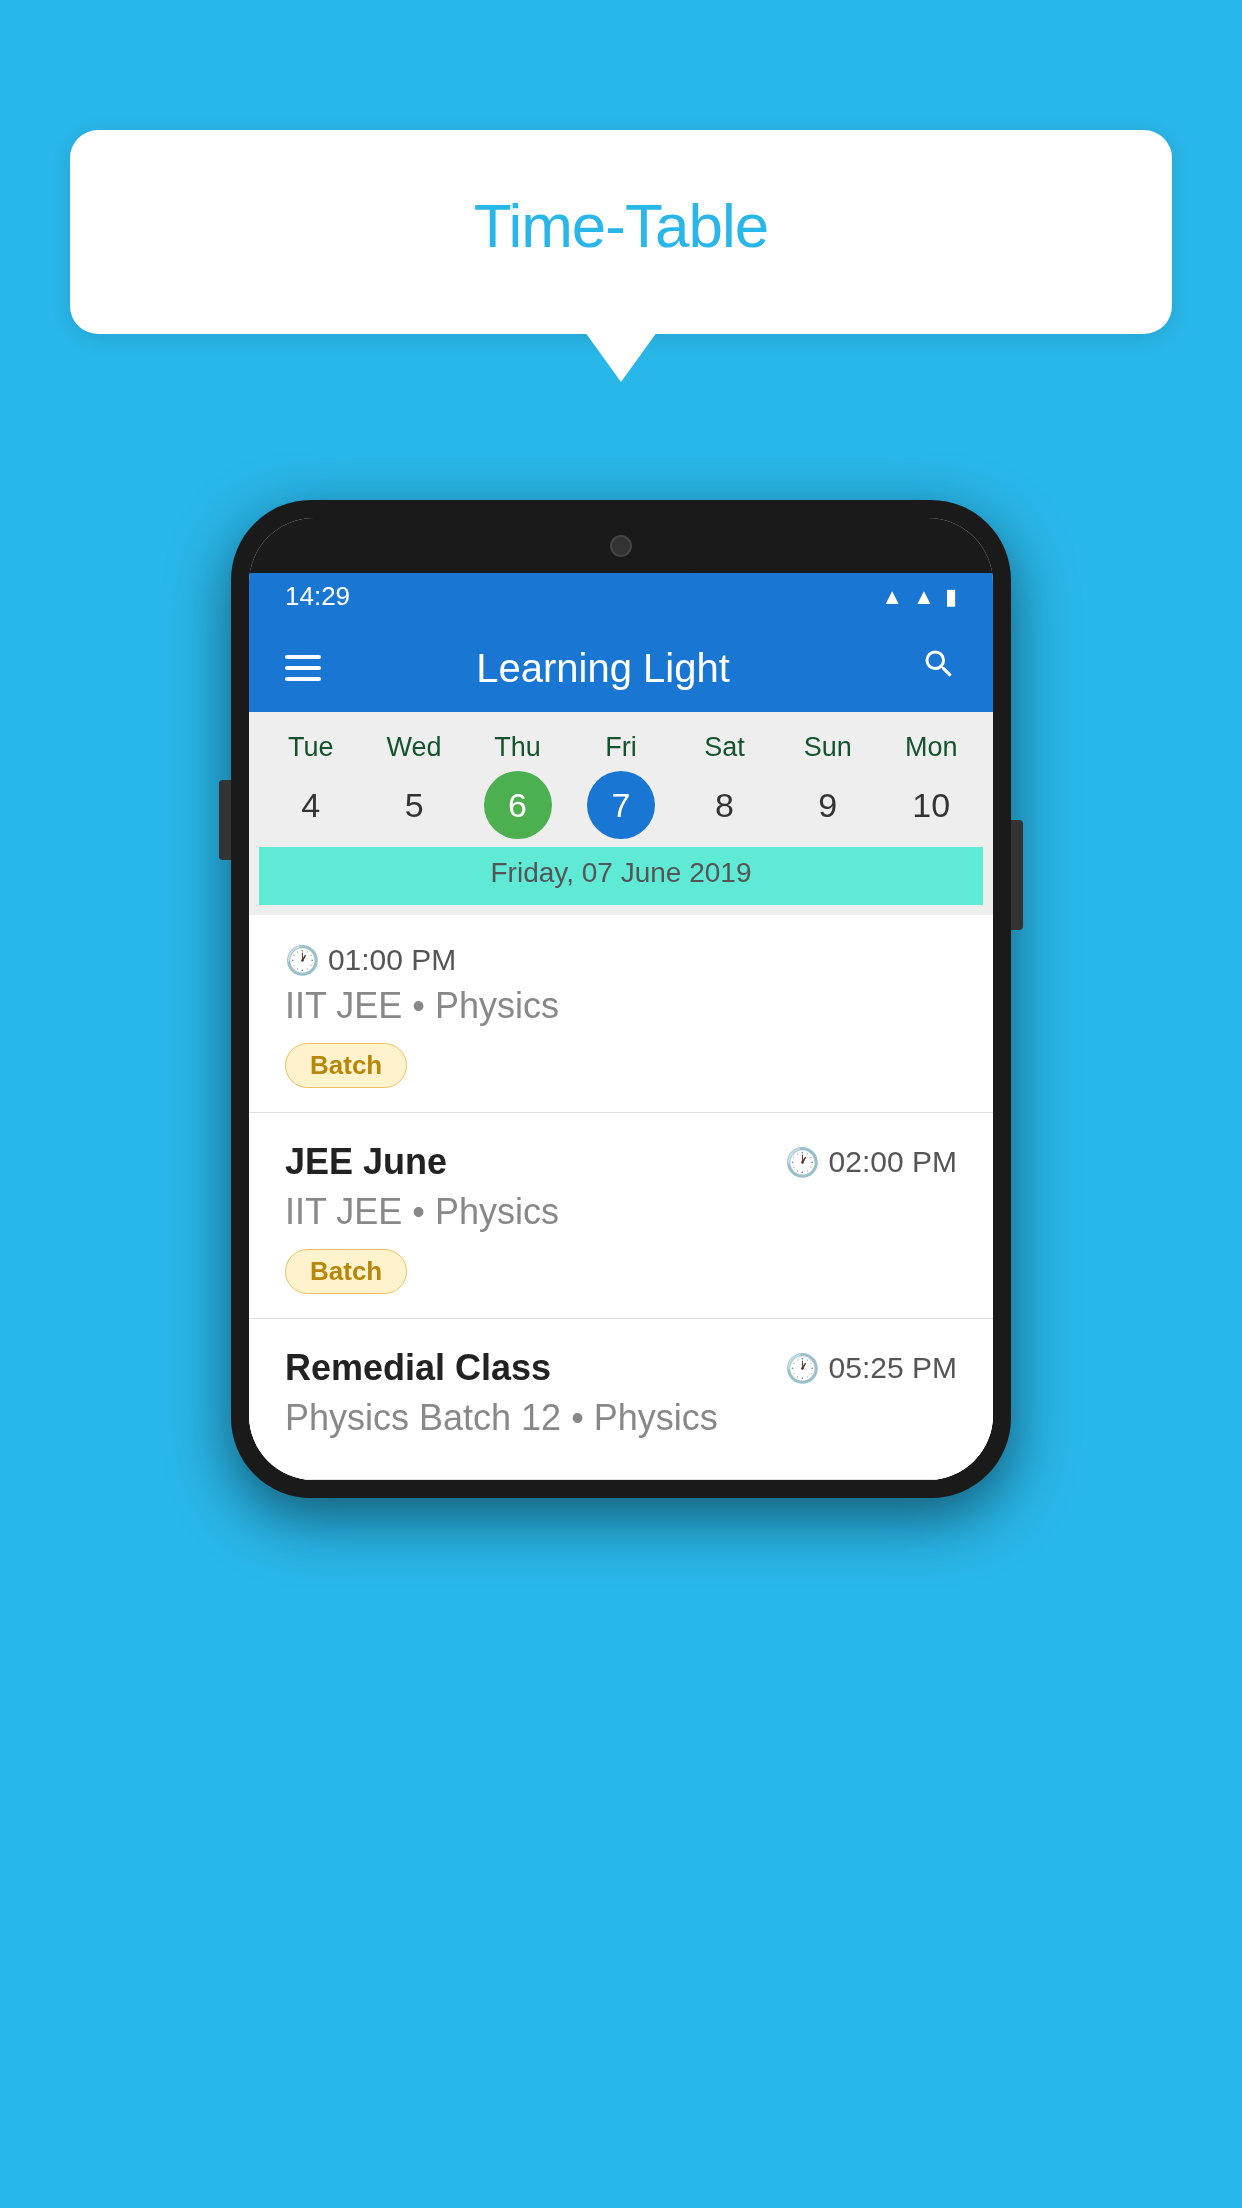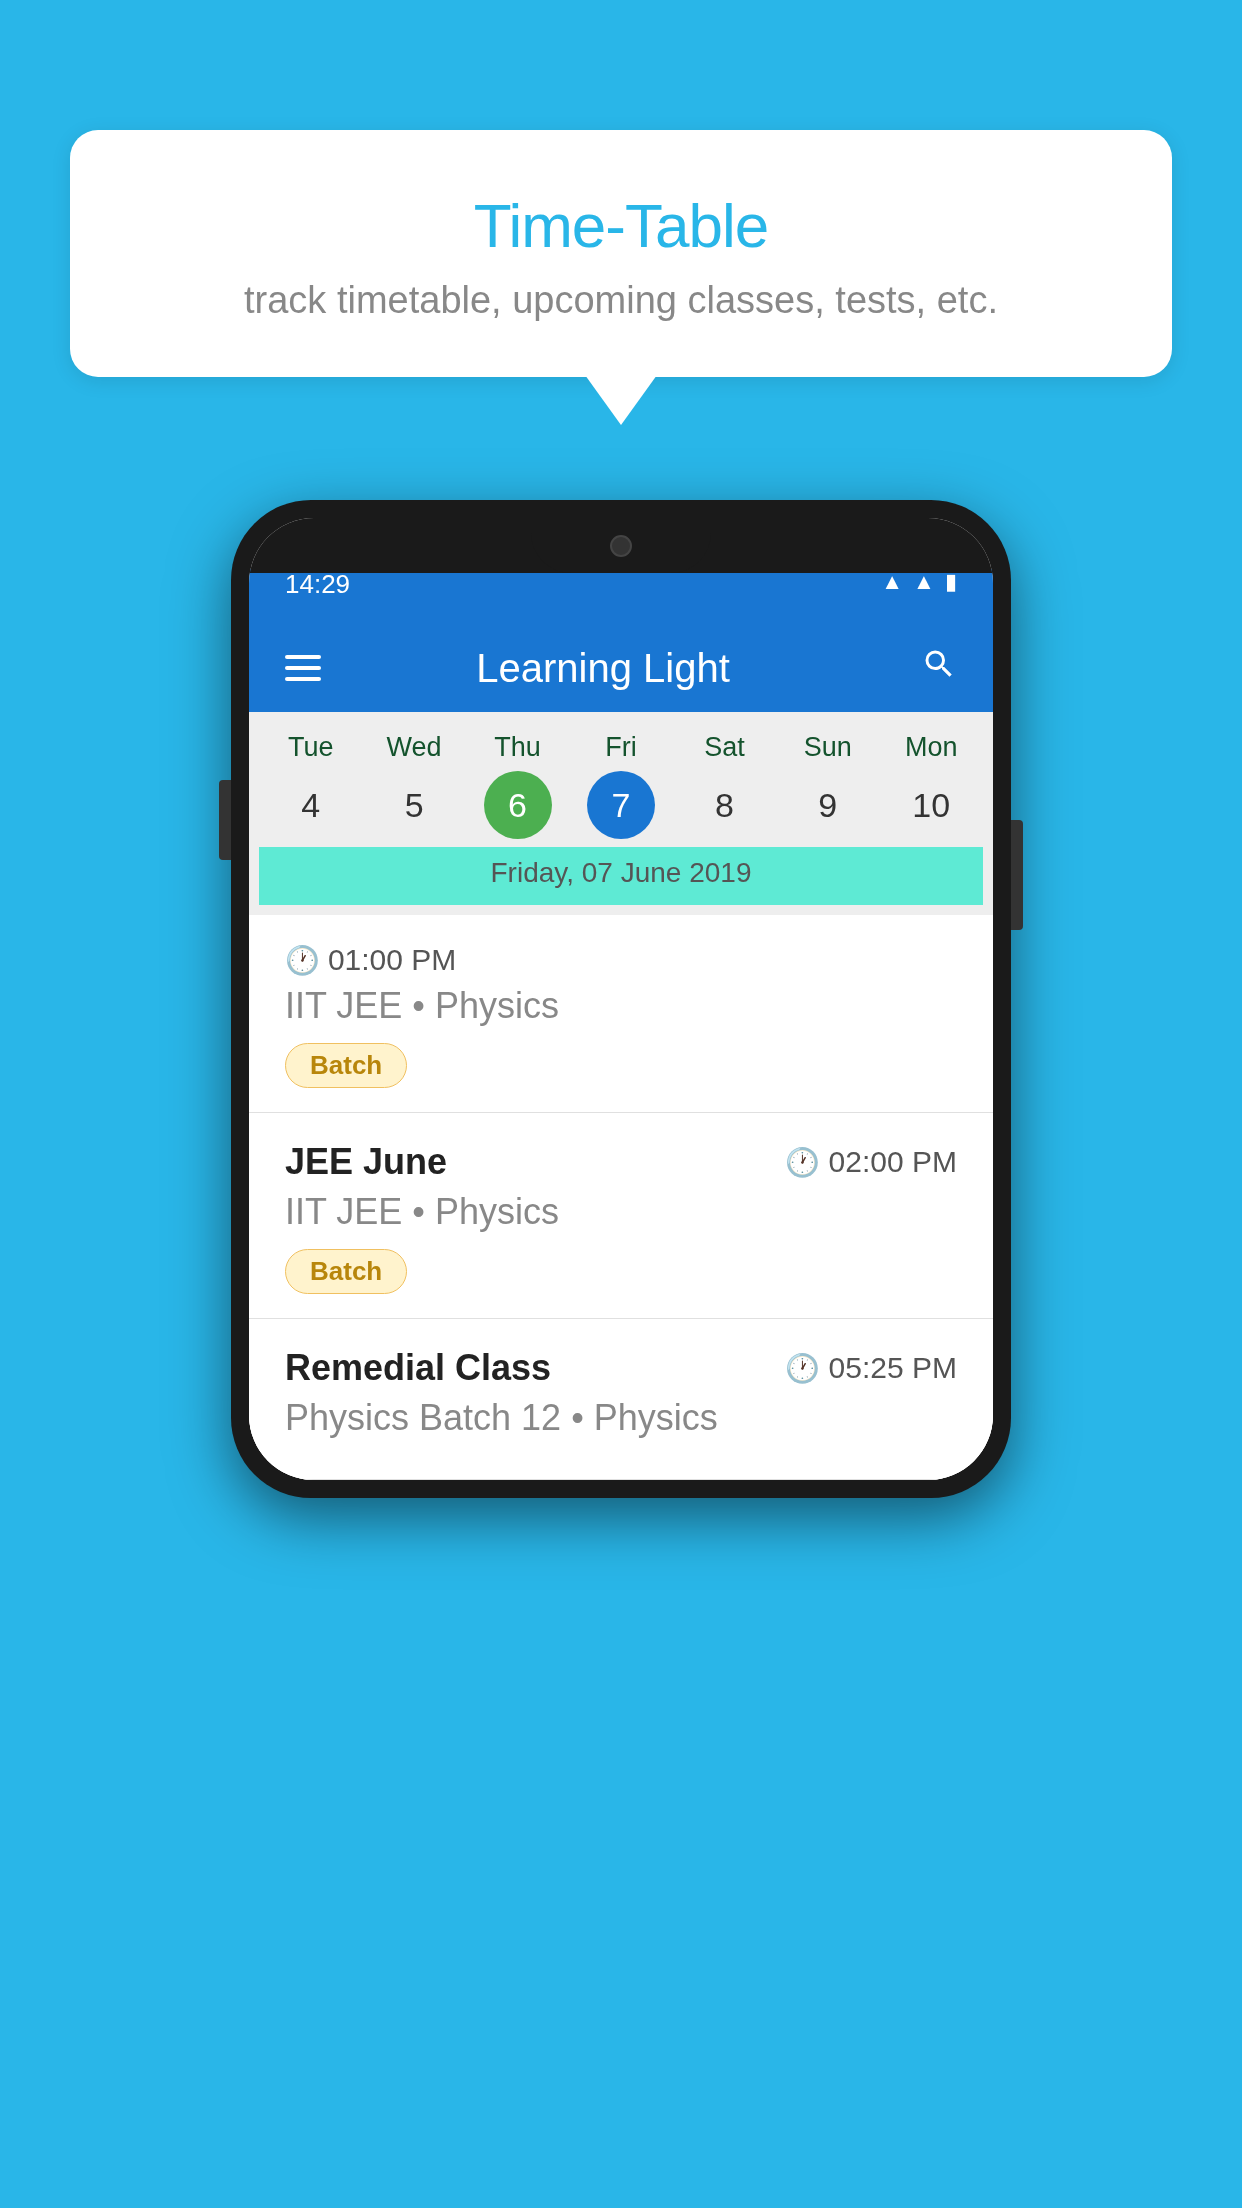--- a/index.html
+++ b/index.html
@@ -136,21 +136,21 @@
       background: #333;
       border-radius: 50%;
       border: 2px solid #444;
     }
 
     
     .status-bar {
       background: #1976d2;
       height: 55px;
       display: flex;
-      align-items: flex-start;
+      align-items: center;
       justify-content: space-between;
       padding: 0 36px;
       margin-top: -4px;
     }
 
     .status-time {
       color: white;
       font-size: 26px;
       font-weight: 500;
     }
@@ -315,21 +315,20 @@
       background: white;
       border-radius: 2px;
     }
   </style>
 </head>
 <body>
 
 <div class="speech-bubble-container">
   <div class="speech-bubble">
     <div class="bubble-title">Time-Table</div>
-    <div class="bubble-subtitle">track timetable, upcoming classes, tests, etc.</div>
   </div>
 </div>
 
 <div class="phone-container">
   <div class="phone-frame">
     <div class="phone-screen">
 
       <div class="phone-notch">
         <div class="notch-cutout">
           <div class="camera-dot"></div>

